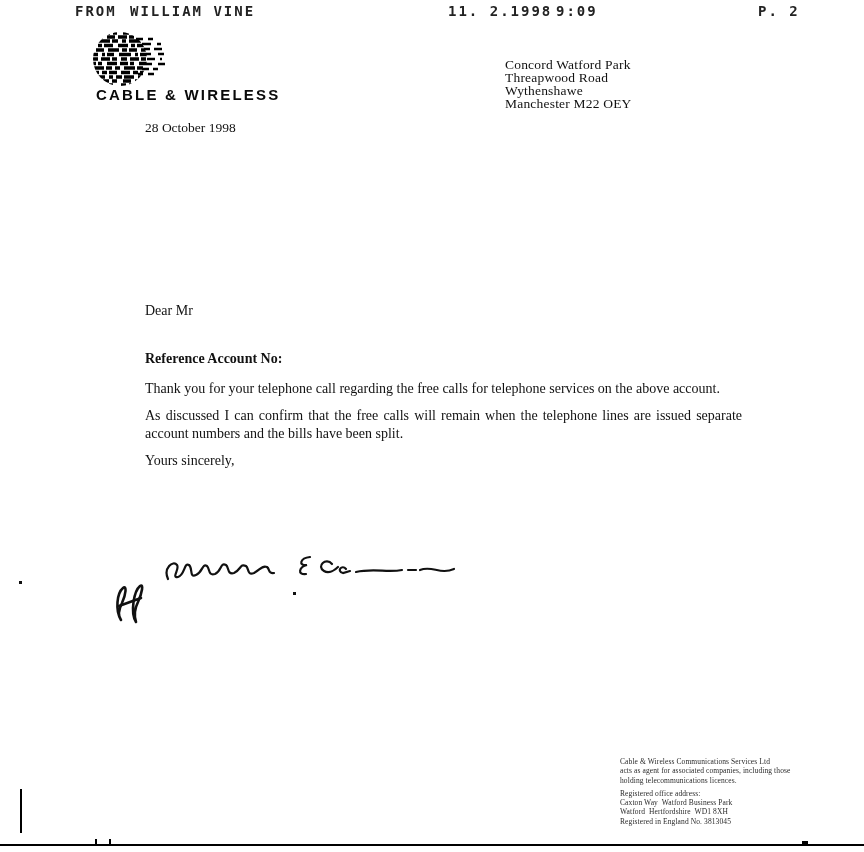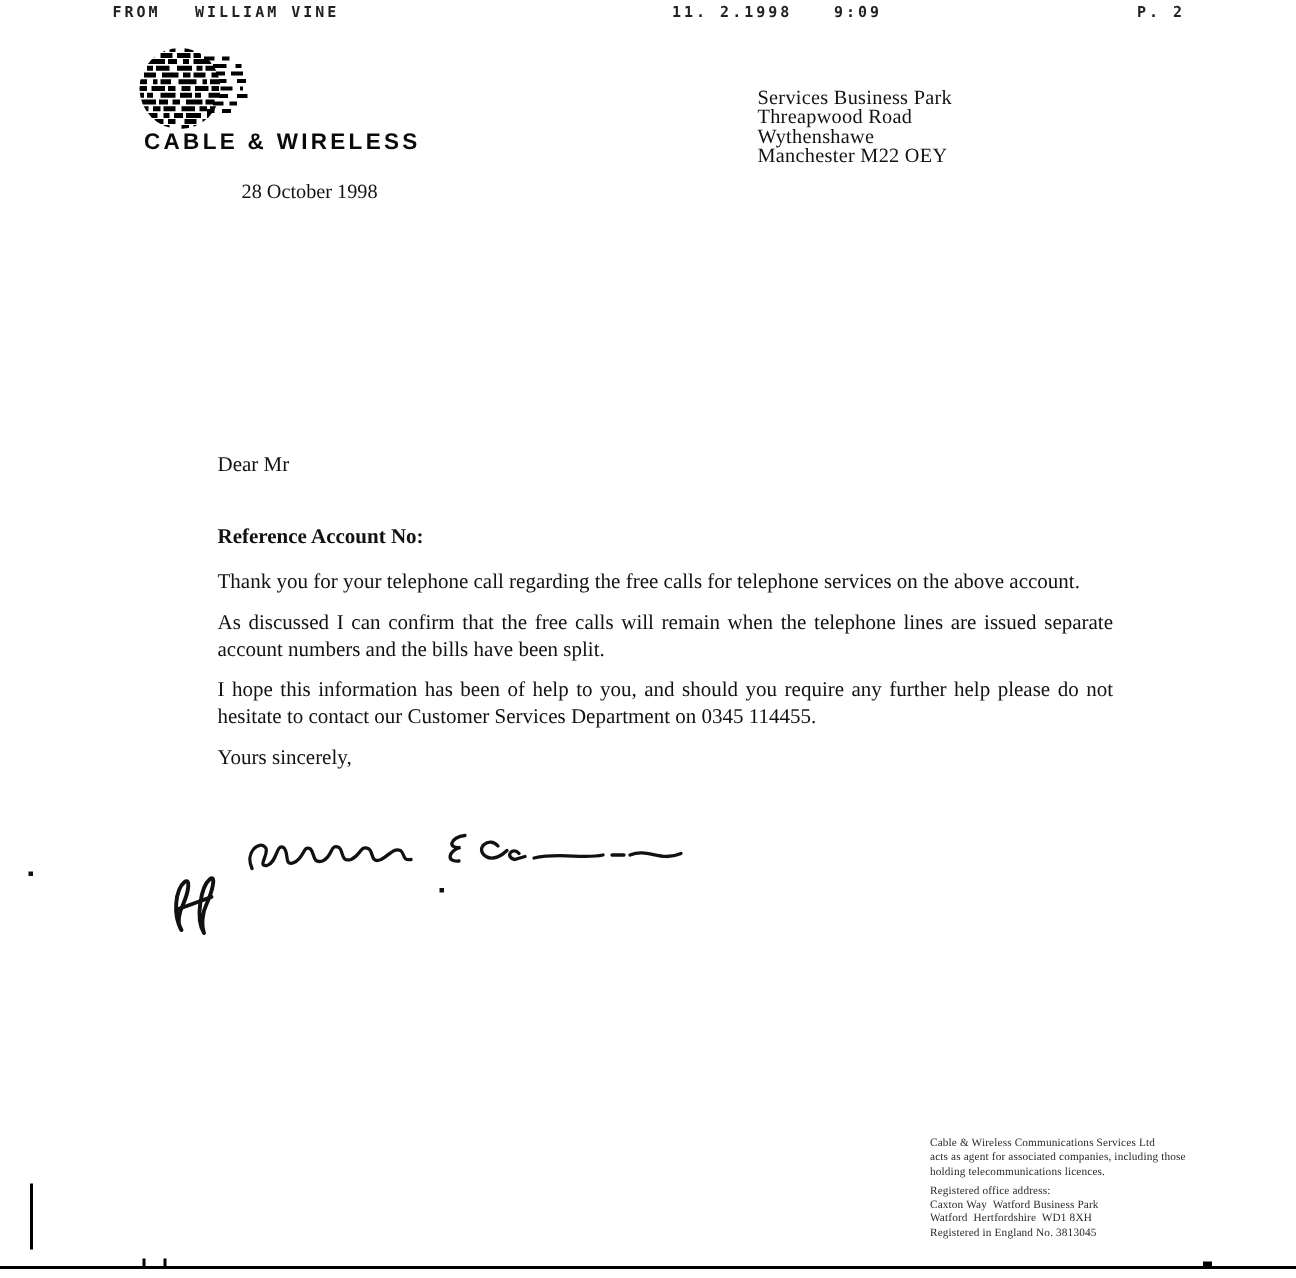--- a/index.html
+++ b/index.html
@@ -11,21 +11,21 @@
     overflow: hidden;
     font-family: "Liberation Serif", serif;
     color: #121212;
   }
 
   
   .fax-header span {
     position: absolute;
     top: 3px;
     font-family: "DejaVu Sans Mono", monospace;
-    font-size: 10px;
+    font-size: 14px;
     font-weight: 600;
     letter-spacing: 2px;
     color: #222;
     white-space: pre;
   }
   .fax-from      { left: 75px;  }
   .fax-sender    { left: 130px; }
   .fax-date      { left: 448px; }
   .fax-time      { left: 556px; }
   .fax-page      { left: 758px; }
@@ -47,21 +47,21 @@
     position: absolute;
     left: 505px; top: 58px;
     font-size: 13.5px;
     line-height: 13px;
     letter-spacing: 0.2px;
   }
   .address div { white-space: pre; }
 
   .date-line {
     position: absolute;
-    left: 161px; top: 120px;
+    left: 145px; top: 120px;
     font-size: 13.5px;
   }
 
   
   .letter-body {
     position: absolute;
     left: 145px; top: 302px;
     width: 597px;
     font-size: 14px;
     line-height: 18px;
@@ -150,34 +150,33 @@
         <line x1="54" y1="36" x2="73" y2="36" stroke-dasharray="6 6 9 4"></line>
         <line x1="50" y1="41" x2="68" y2="41" stroke-dasharray="7 4 5 8"></line>
         <line x1="46" y1="46" x2="64" y2="46" stroke-dasharray="5 5 6 7"></line>
       </g>
     </svg>
   </div>
 
   <div class="brand">CABLE &amp; WIRELESS</div>
 
   <div class="address">
-    <div>Services Business Park</div>
+    <div>Concord Watford Park</div>
     <div>Threapwood Road</div>
     <div>Wythenshawe</div>
     <div>Manchester M22 OEY</div>
   </div>
 
   <div class="date-line">28 October 1998</div>
 
   <div class="letter-body">
     <p class="salutation">Dear Mr</p>
     <p class="reference">Reference Account No:</p>
     <p class="para">Thank you for your telephone call regarding the free calls for telephone services on the above account.</p>
     <p class="para">As discussed I can confirm that the free calls will remain when the telephone lines are issued separate account numbers and the bills have been split.</p>
-    <p class="para">I hope this information has been of help to you, and should you require any further help please do not hesitate to contact our Customer Services Department on 0345 114455.</p>
     <p class="closing">Yours sincerely,</p>
   </div>
 
   <div class="signature-scribble">
     <svg width="300" height="46" viewBox="0 0 300 46" aria-hidden="true">
       <g fill="none" stroke="#111" stroke-width="2.2" stroke-linecap="round">
         <path d="M10,34 C5,23 15,15 19,20 C22,24 13,33 20,32 C27,30 26,17 31,20 C35,23 31,33 38,30 C45,27 44,18 49,21 C52,24 50,31 57,29 C64,26 62,17 68,20 C71,22 69,30 76,28 C83,25 82,18 88,21 C91,23 89,31 96,28 C102,25 104,20 109,22 C112,24 110,29 116,28"></path>
         <path d="M152,12 C142,13 140,21 149,20 C141,22 139,30 148,29"></path>
         <path d="M174,19 C168,12 158,21 166,26 C171,29 177,25 180,22"></path>
         <path d="M188,24 C184,19 178,26 185,28 L192,26"></path>

